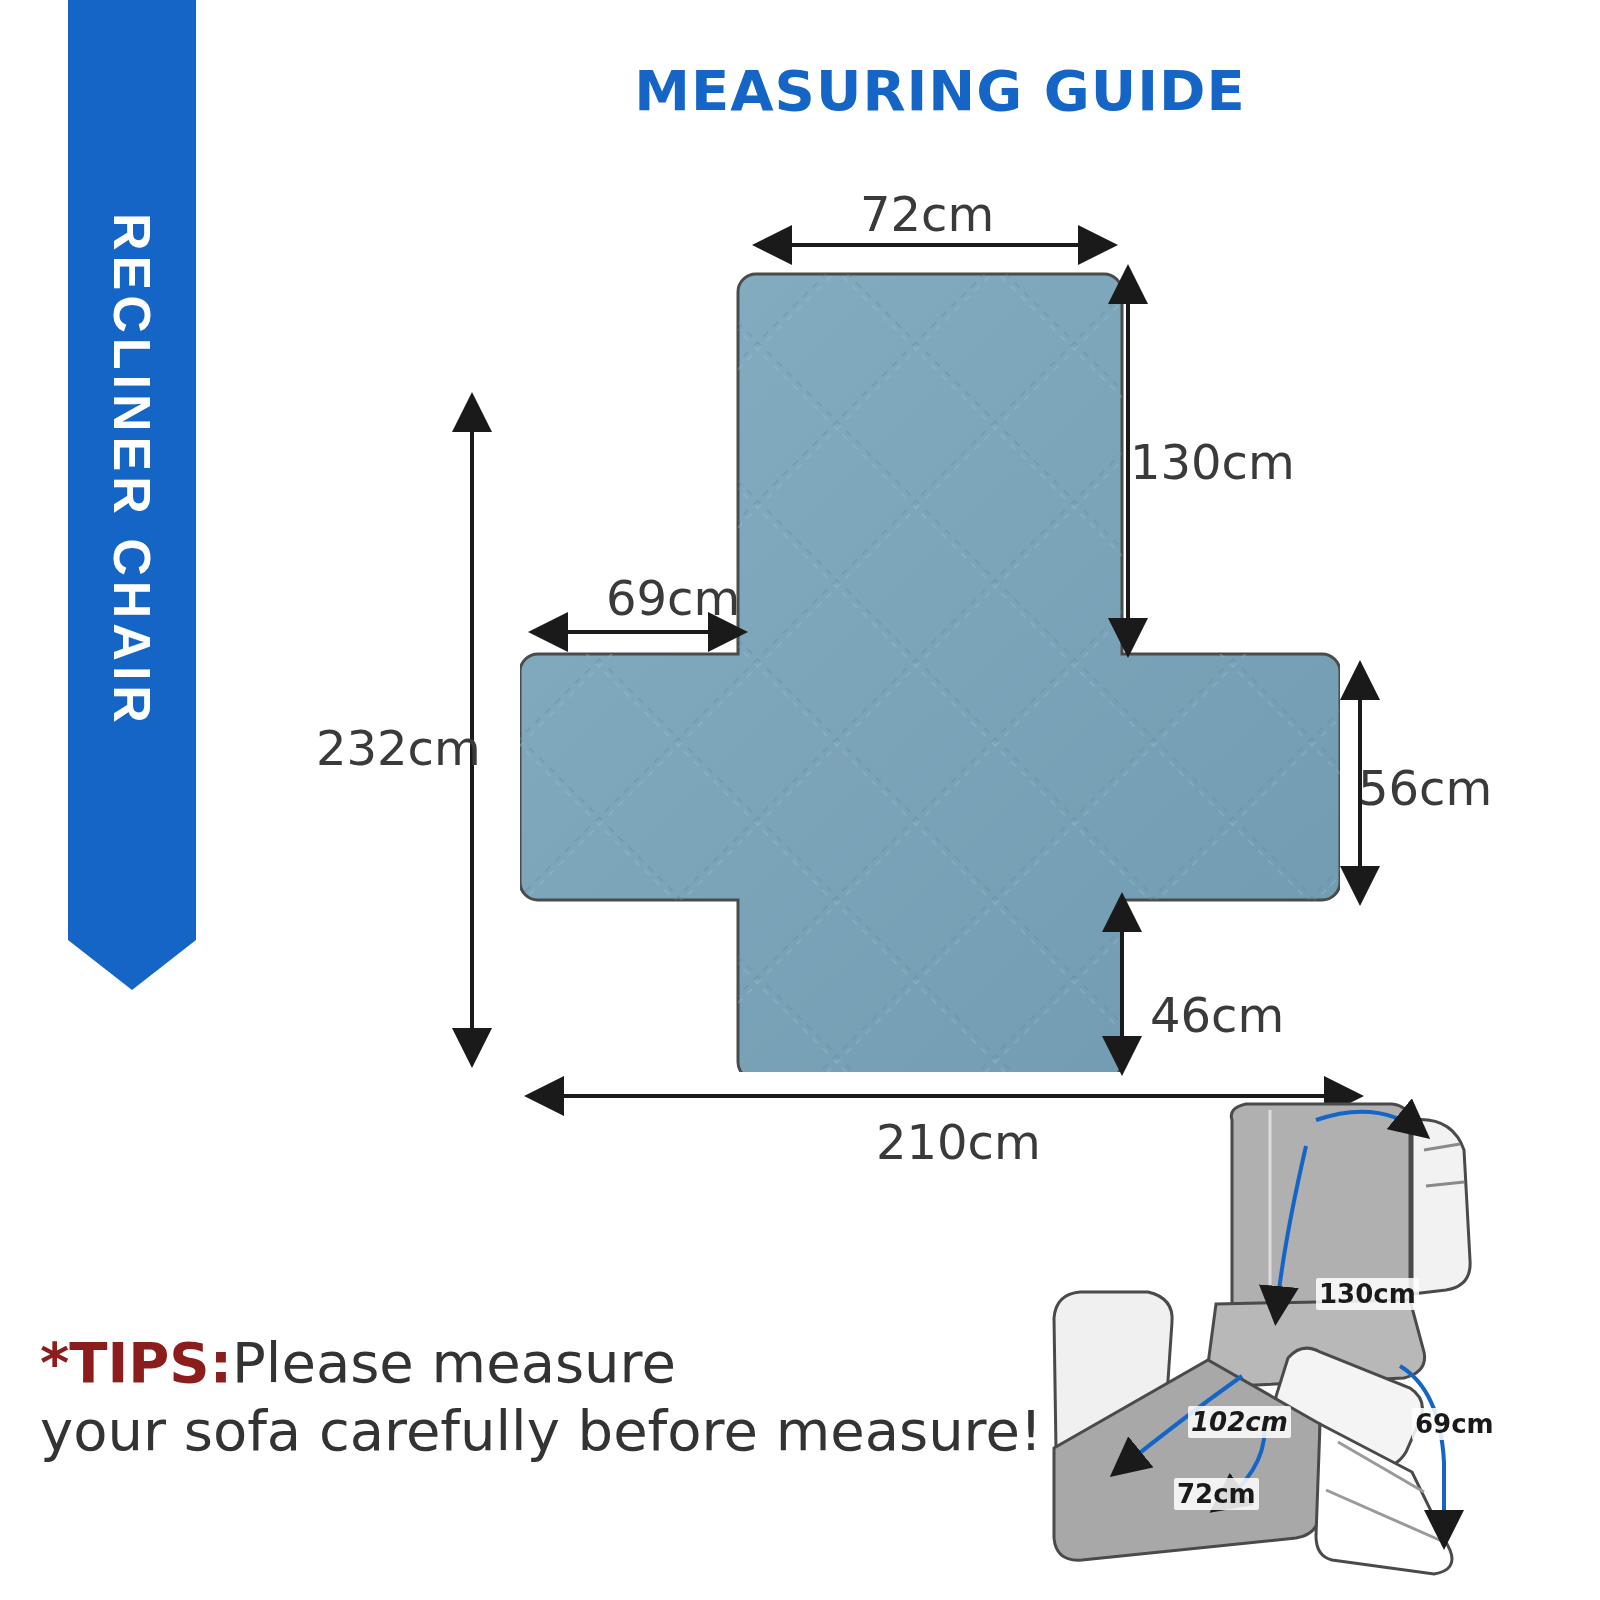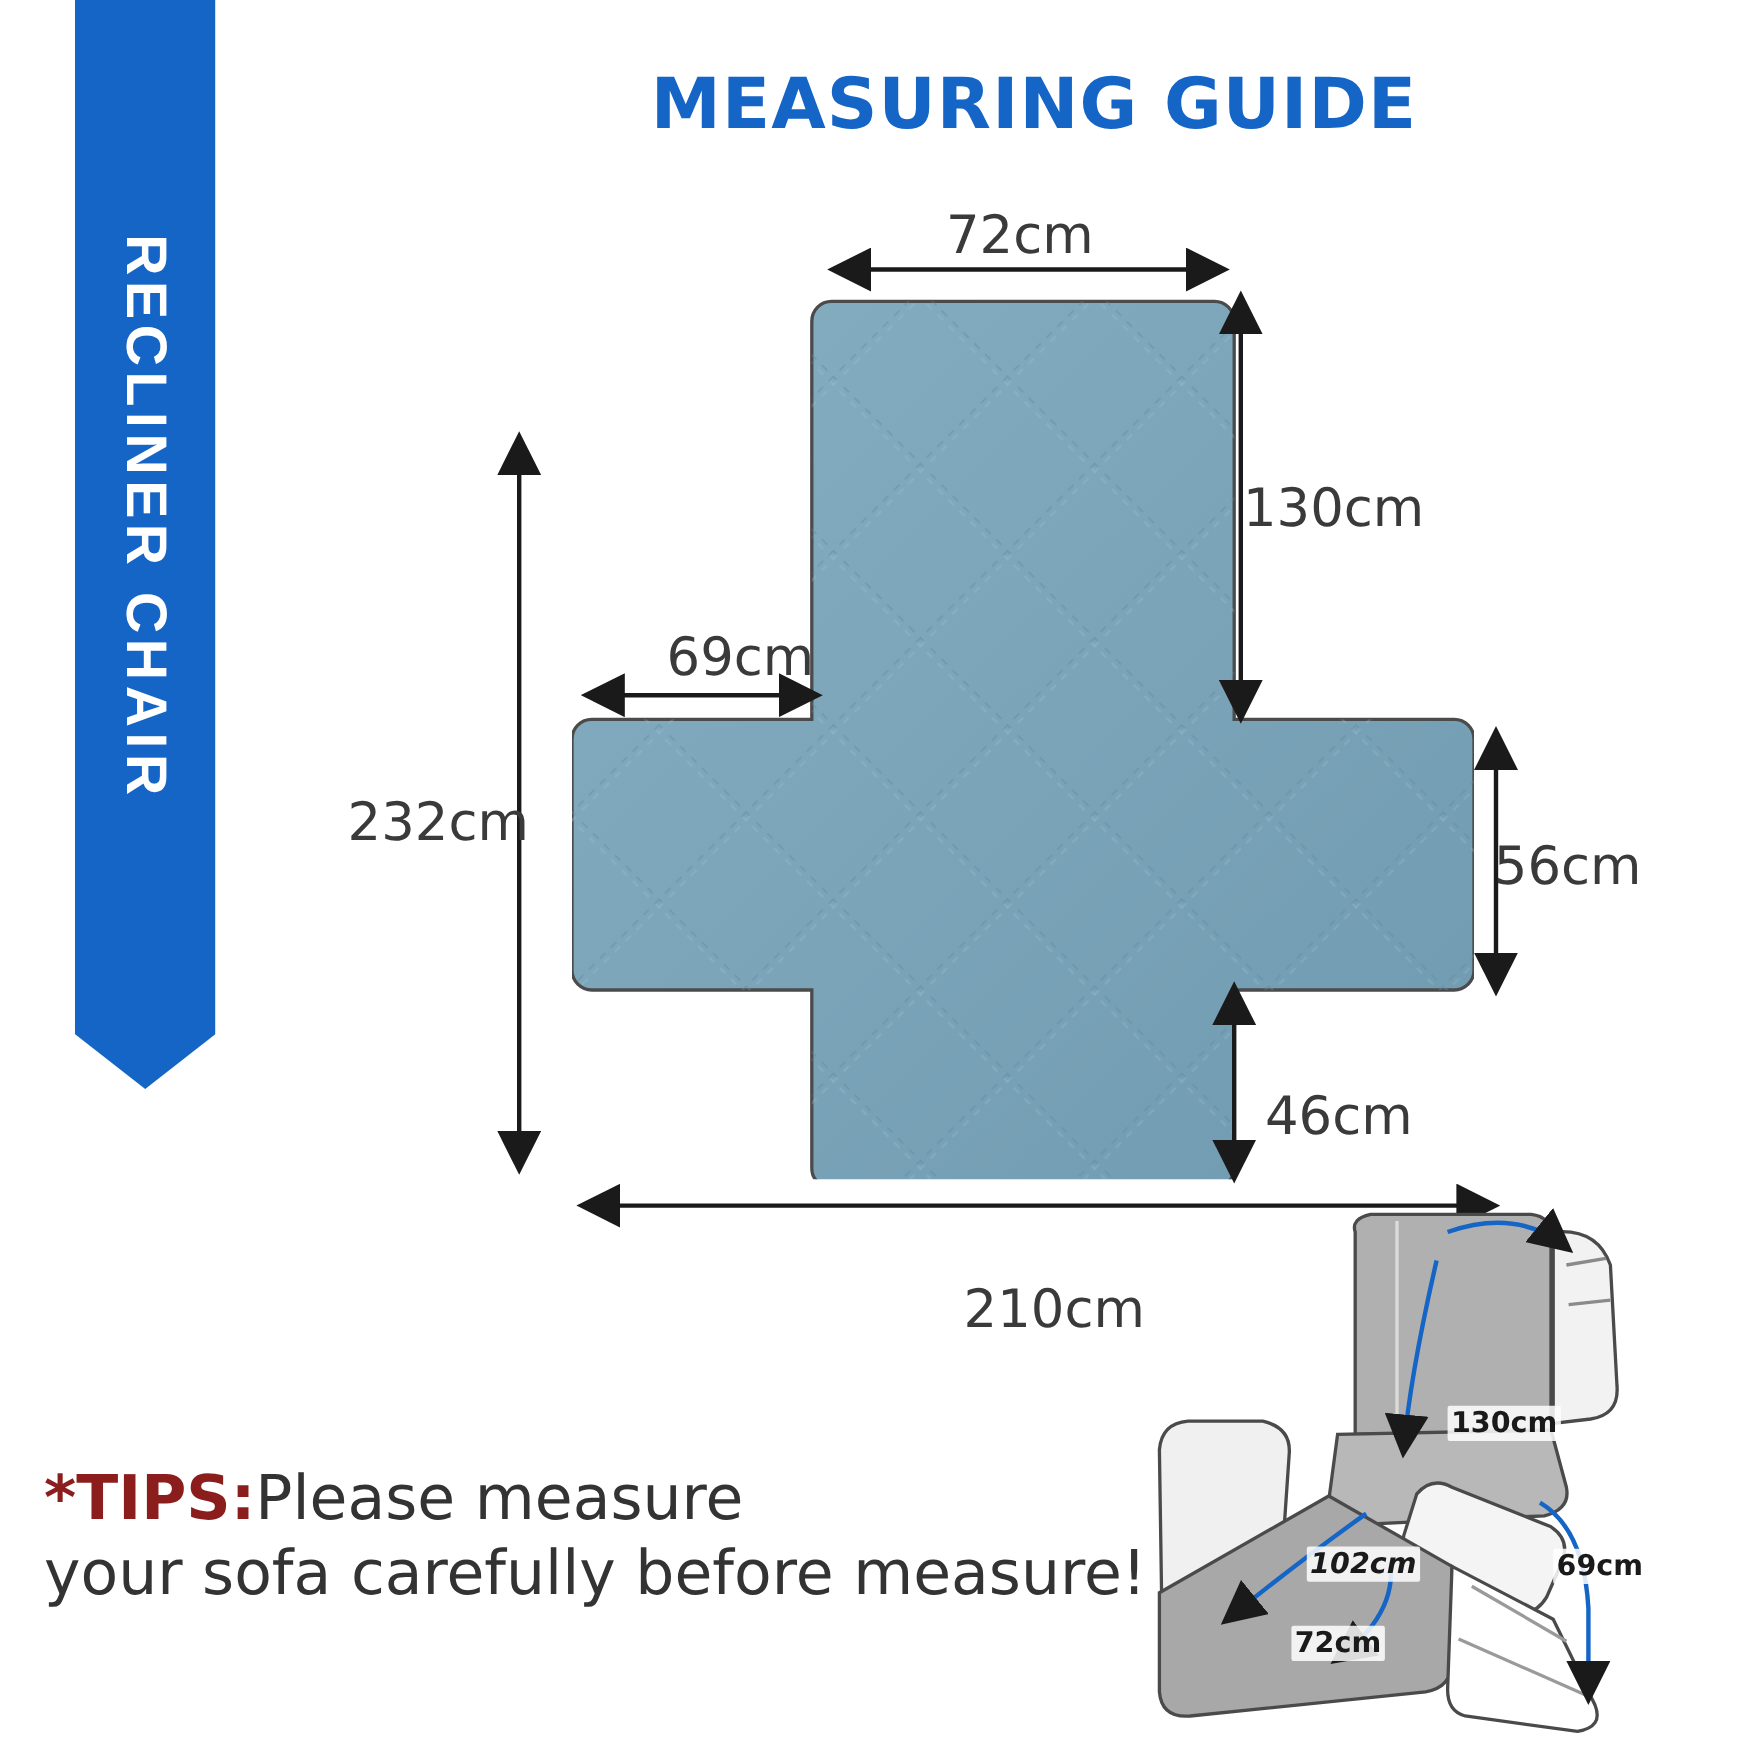--- a/index.html
+++ b/index.html
@@ -26,21 +26,21 @@
     writing-mode:vertical-rl;
     text-orientation:mixed;
     white-space:nowrap;
   }
 
   
   .title{
     position:absolute;left:350px;top:58px;width:1180px;
     text-align:center;
     color:#1565c7;
-    font-size:64px;font-weight:bold;letter-spacing:1px;
+    font-size:56px;font-weight:bold;letter-spacing:1px;
     font-family:"DejaVu Sans", sans-serif;
   }
 
   
   .cross-wrap{position:absolute;left:520px;top:262px;width:820px;height:810px;}
   .dimtext{
     position:absolute;
     color:#3a3a3a;
     font-size:46px;
     font-family:"DejaVu Sans", sans-serif;
@@ -129,21 +129,21 @@
 
     <line x1="532" y1="1096" x2="1356" y2="1096" stroke="#1a1a1a" stroke-width="4" marker-start="url(#B)" marker-end="url(#A)"></line>
   </svg>
 
   <div class="dimtext big" style="left:860px;top:186px;">72cm</div>
   <div class="dimtext big" style="left:1130px;top:434px;">130cm</div>
   <div class="dimtext big" style="left:606px;top:570px;">69cm</div>
   <div class="dimtext big" style="left:316px;top:720px;">232cm</div>
   <div class="dimtext big" style="left:1358px;top:760px;">56cm</div>
   <div class="dimtext big" style="left:1150px;top:958px;margin-top:29px;">46cm</div>
-  <div class="dimtext big" style="left:876px;top:1114px;margin-top:48px;">210cm</div>
+  <div class="dimtext big" style="left:876px;top:1114px;">210cm</div>
 
   <div class="tips">
     <span class="kw">*TIPS:</span><span>Please measure</span><br>
     <span>your sofa carefully before measure!</span>
   </div>
 
   <div class="recliner">
     <svg width="560" height="500" viewBox="0 0 560 500">
 
       <path d="M212 30 Q208 18 226 14 L372 14 Q390 16 390 34 L390 212 L212 214 Z" fill="#b0b0b0" stroke="#4a4a4a" stroke-width="3"></path>

